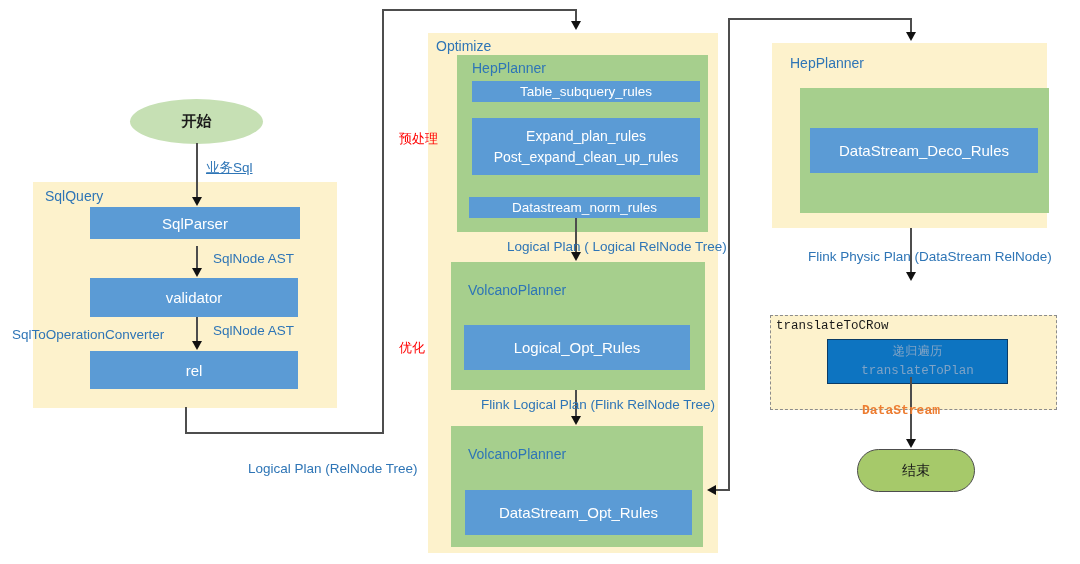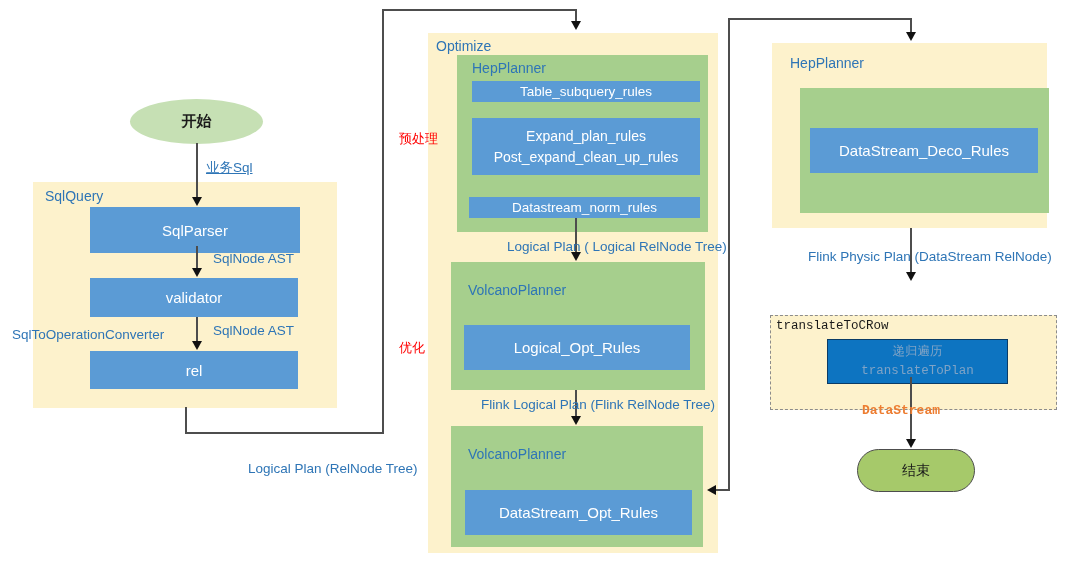--- a/index.html
+++ b/index.html
@@ -43,21 +43,21 @@
 <body>
 
 <div class="canvas">
 
   <div class="terminal start-ellipse" style="left:130px; top:99px; width:133px; height:45px;">
     <span>开始</span>
   </div>
 
   <div class="group" style="left:33px; top:182px; width:304px; height:226px;">
     <span class="group-title" style="left:12px; top:6px;">SqlQuery</span>
-    <div class="rule" style="left:57px; top:25px; width:210px; height:46px; font-size:15px;">
+    <div class="rule" style="left:57px; top:25px; width:210px; height:32px; font-size:15px;">
       <span>SqlParser</span>
     </div>
     <div class="rule" style="left:57px; top:96px; width:208px; height:39px; font-size:15px;">
       <span>validator</span>
     </div>
     <div class="rule" style="left:57px; top:169px; width:208px; height:38px; font-size:15px;">
       <span>rel</span>
     </div>
   </div>
 

